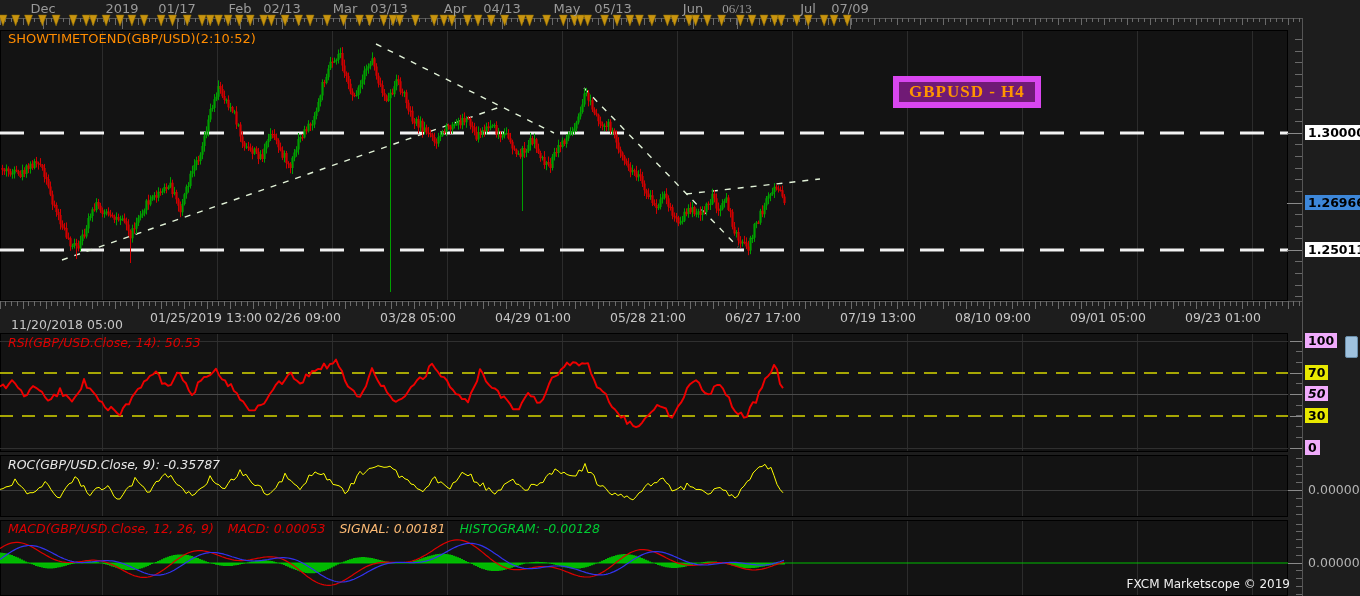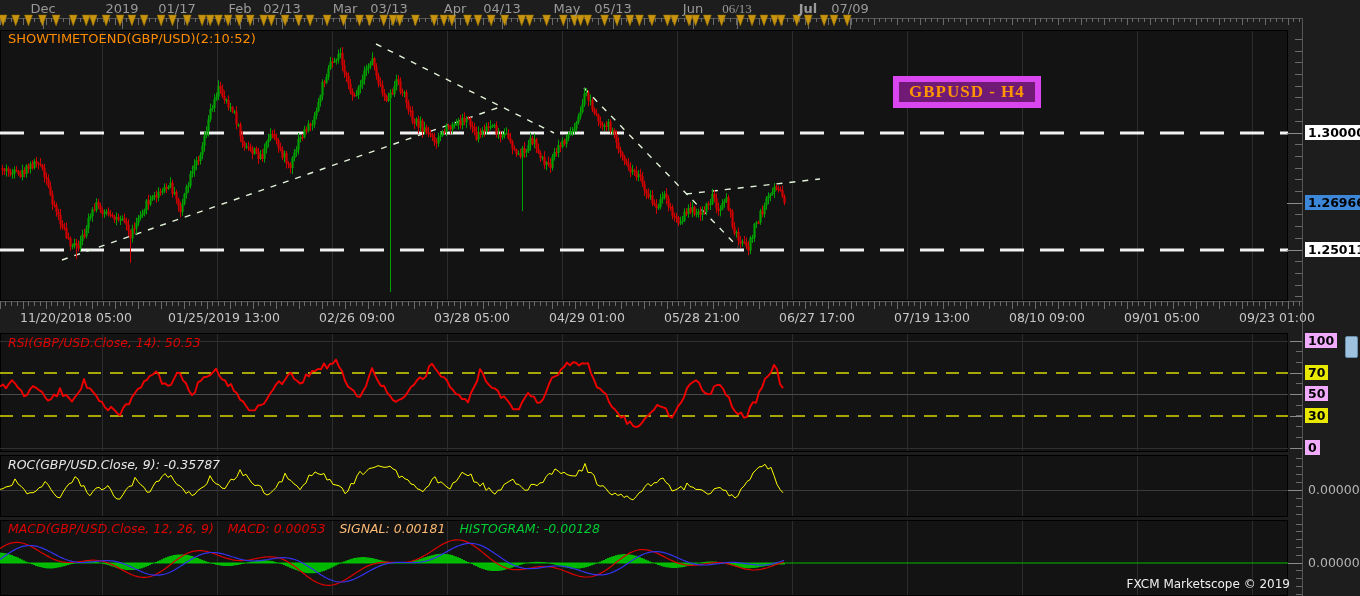--- a/index.html
+++ b/index.html
@@ -1,23 +1,23 @@
 <!DOCTYPE html>
 <html><head>
 <meta charset="utf-8">
 <style>
   html,body{margin:0;padding:0;background:#1b1b1b;}
   #screen{position:relative;width:1360px;height:596px;background:#1d1d1d;overflow:hidden;
           font-family:"DejaVu Sans",sans-serif;-webkit-user-select:none;user-select:none;}
   #chart-canvas{position:absolute;left:0;top:0;}
   .ruler-label{position:absolute;top:1px;width:64px;margin-left:-32px;text-align:center;
                font-size:13px;color:#9a9a9a;}
-  .date-label{position:absolute;top:310px;width:130px;margin-left:-65px;text-align:right;
+  .date-label{position:absolute;top:310px;width:130px;margin-left:-65px;text-align:left;
               font-size:12.5px;color:#c6c6c6;white-space:nowrap;}
-  .date-label.left{margin-left:0;text-align:right;}
+  .date-label.left{margin-left:0;text-align:center;margin-top:7px;}
   #showtime{position:absolute;left:8px;top:31px;font-size:13px;color:#FF8C00;}
   #symbol-box{position:absolute;left:893px;top:76px;height:20px;line-height:20px;padding:0 10px;
               background:#701a75;border:6px solid #d946ef;color:#FF9500;
               font-family:"Liberation Serif",serif;font-weight:bold;font-size:17px;letter-spacing:1px;}
   .ind-header{position:absolute;left:8px;font-size:12.5px;white-space:nowrap;font-style:italic;}
   #rsi-header{top:335px;color:#DD0000;}
   #roc-header{top:457px;color:#E6E6E6;}
   #macd-header{top:521px;color:#DD0000;}
   #macd-header span{margin-right:14px;}
   .macd-red{color:#DD0000;}
@@ -116,21 +116,21 @@
       <div class="ruler-label" style="left: 240px;">Feb</div>
       <div class="ruler-label" style="left: 282px;">02/13</div>
       <div class="ruler-label" style="left: 345px;">Mar</div>
       <div class="ruler-label" style="left: 389px;">03/13</div>
       <div class="ruler-label" style="left: 455px;">Apr</div>
       <div class="ruler-label" style="left: 502px;">04/13</div>
       <div class="ruler-label" style="left: 567px;">May</div>
       <div class="ruler-label" style="left: 613px;">05/13</div>
       <div class="ruler-label" style="left: 693px;">Jun</div>
       <div class="ruler-label" style="left: 737px; font-family: Liberation Serif, serif;">06/13</div>
-      <div class="ruler-label" style="left: 808px; font-weight: bold;">Jul</div>
+      <div class="ruler-label" style="left: 808px;">Jul</div>
       <div class="ruler-label" style="left: 850px;">07/09</div>
     </div>
   <div id="showtime">SHOWTIMETOEND(GBP/USD)(2:10:52)</div>
   <div id="symbol-box">GBPUSD - H4</div>
   <div id="date-labels">
       <div class="date-label left" style="left: 2px;">11/20/2018 05:00</div>
       <div class="date-label" style="left: 215px;">01/25/2019 13:00</div>
       <div class="date-label" style="left: 330px;">02/26 09:00</div>
       <div class="date-label" style="left: 445px;">03/28 05:00</div>
       <div class="date-label" style="left: 560px;">04/29 01:00</div>
@@ -145,21 +145,21 @@
   <div id="roc-header" class="ind-header">ROC(GBP/USD.Close, 9): -0.35787</div>
   <div id="macd-header" class="ind-header">
     <span class="macd-red">MACD(GBP/USD.Close, 12, 26, 9)</span><span class="macd-red">MACD: 0.00053</span><span class="macd-blue">SIGNAL: 0.00181</span><span class="macd-green">HISTOGRAM: -0.00128</span>
   </div>
   <div id="axis-labels">
       <div class="axis-label white" style="top: 125px;">1.30000</div>
       <div class="axis-label blue" style="top: 195px;">1.26966</div>
       <div class="axis-label white" style="top: 242px;">1.25011</div>
       <div class="axis-label gray" style="top: 333px;">100</div>
       <div class="axis-label yellow" style="top: 365px;">70</div>
-      <div class="axis-label gray" style="top: 386px;">50</div>
+      <div class="axis-label gray" style="top: 386px; font-style: italic;">50</div>
       <div class="axis-label yellow" style="top: 408px;">30</div>
       <div class="axis-label gray" style="top: 440px;">0</div>
       <div class="axis-label naked" style="top: 482px;">0.00000</div>
       <div class="axis-label naked" style="top: 555px;">0.00000</div>
     </div>
   <div id="scrollbar-thumb"></div>
   <div id="copyright">FXCM Marketscope © 2019</div>
 </div>
 
 </body></html>

